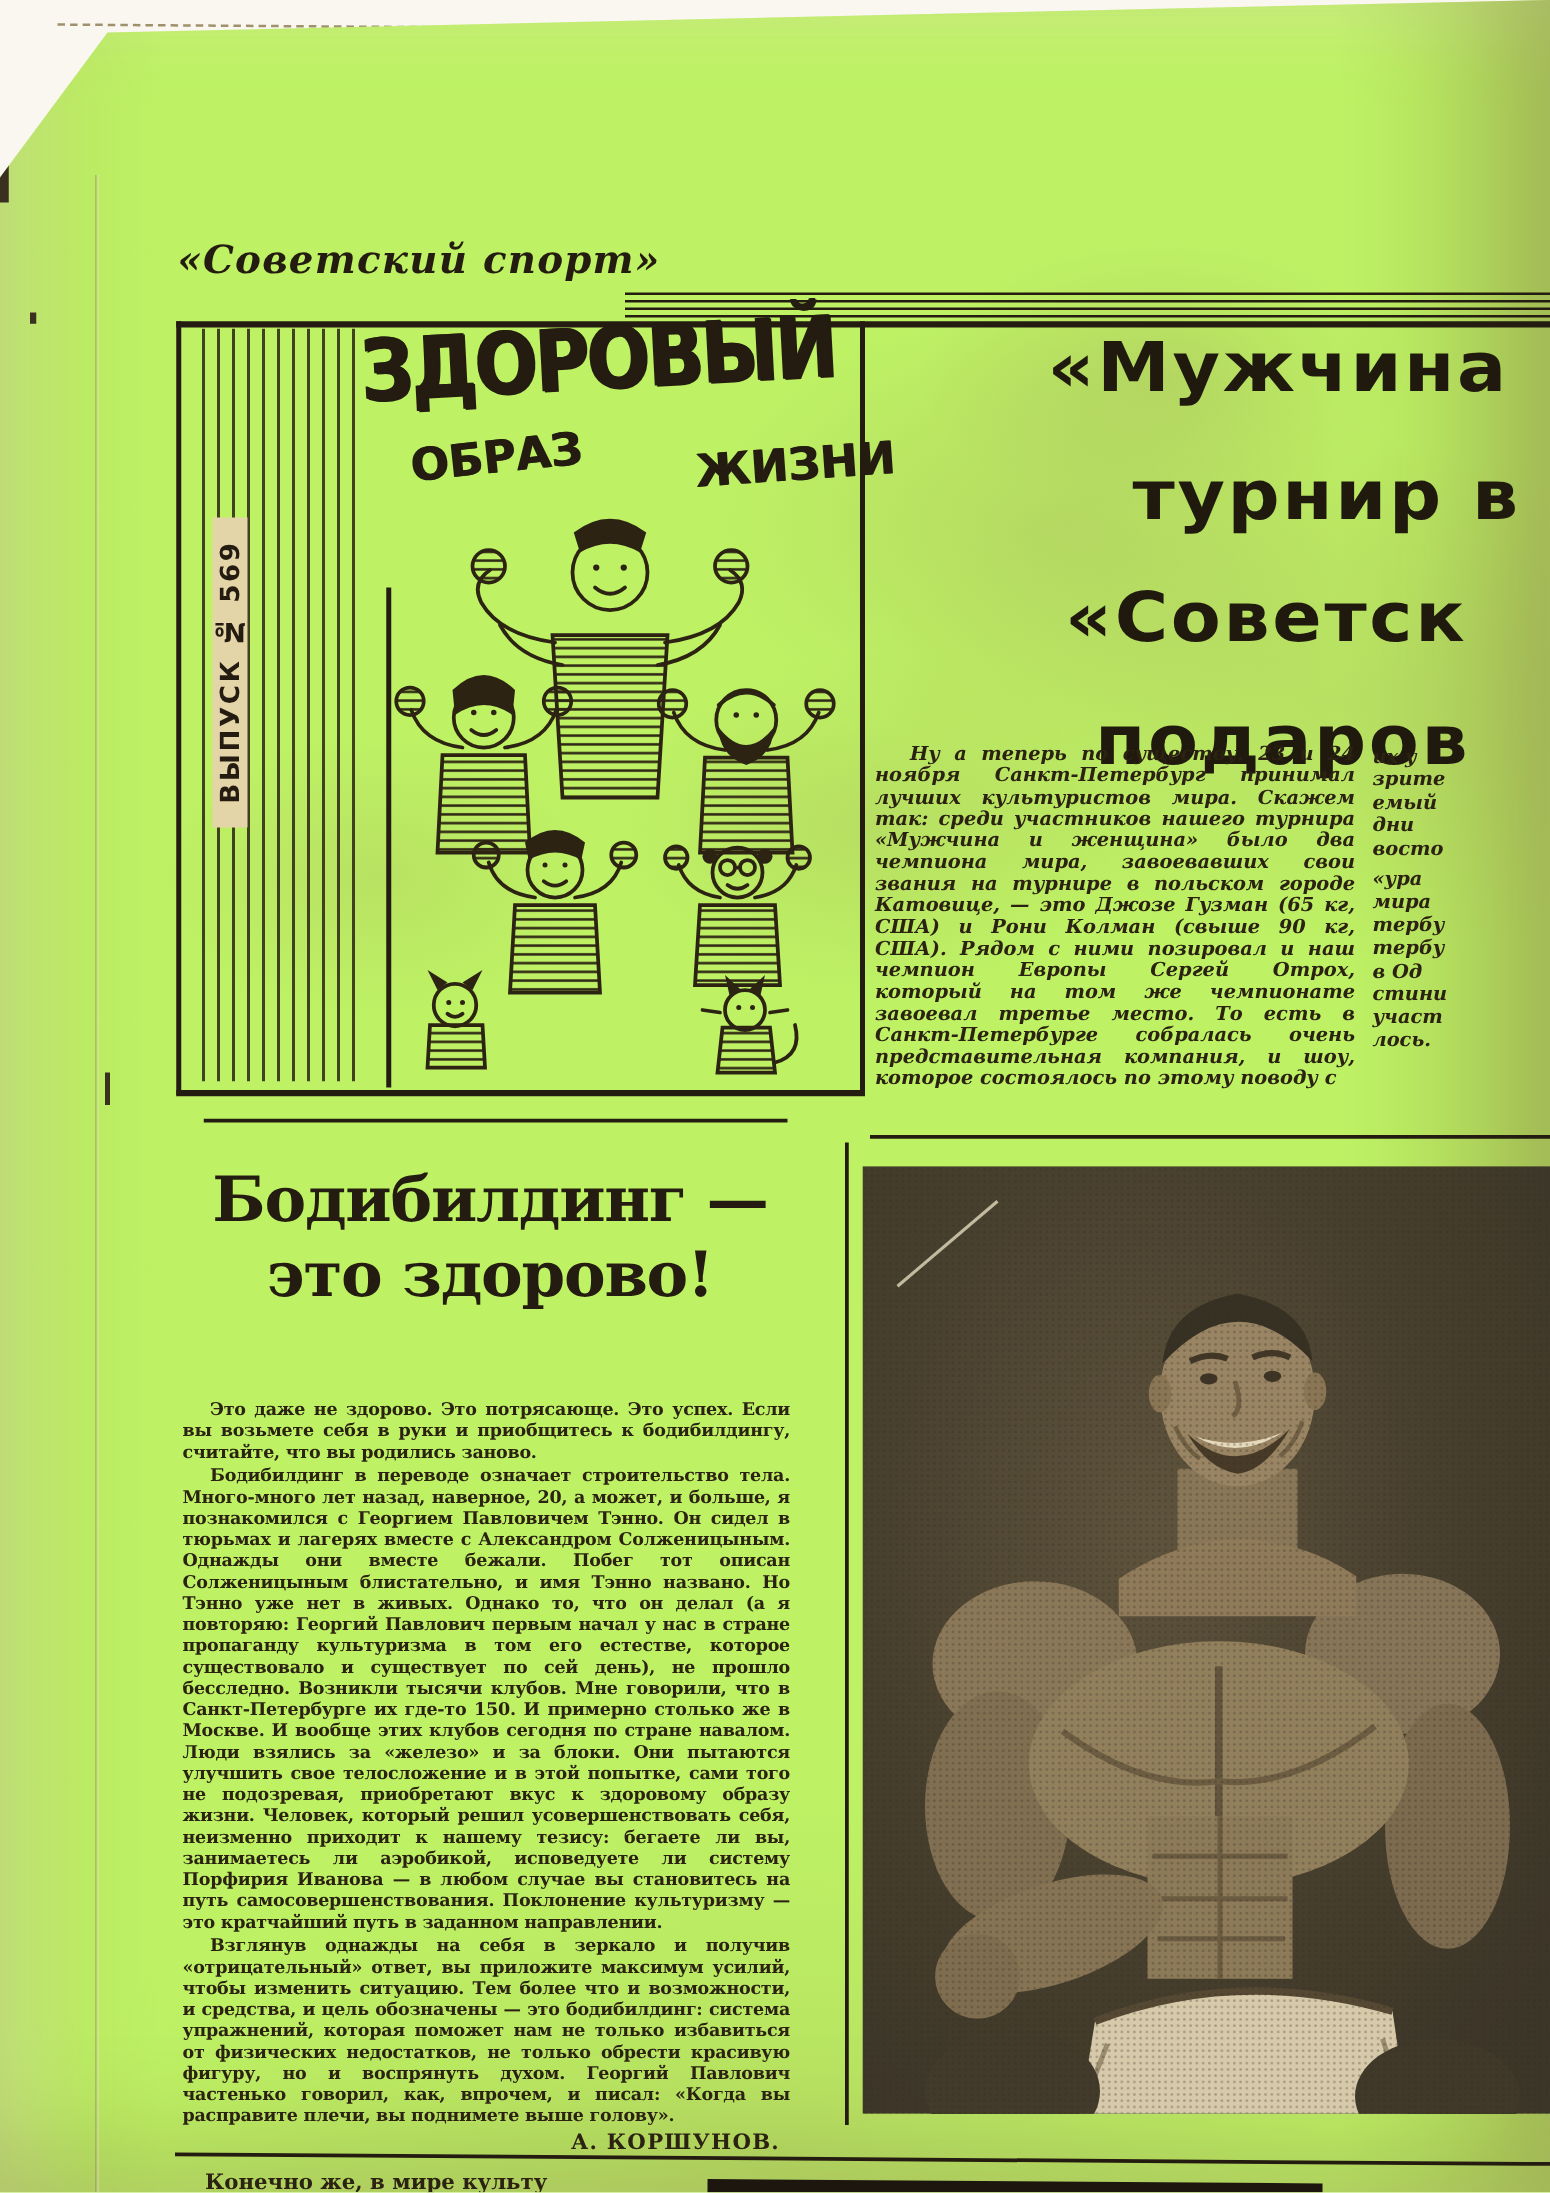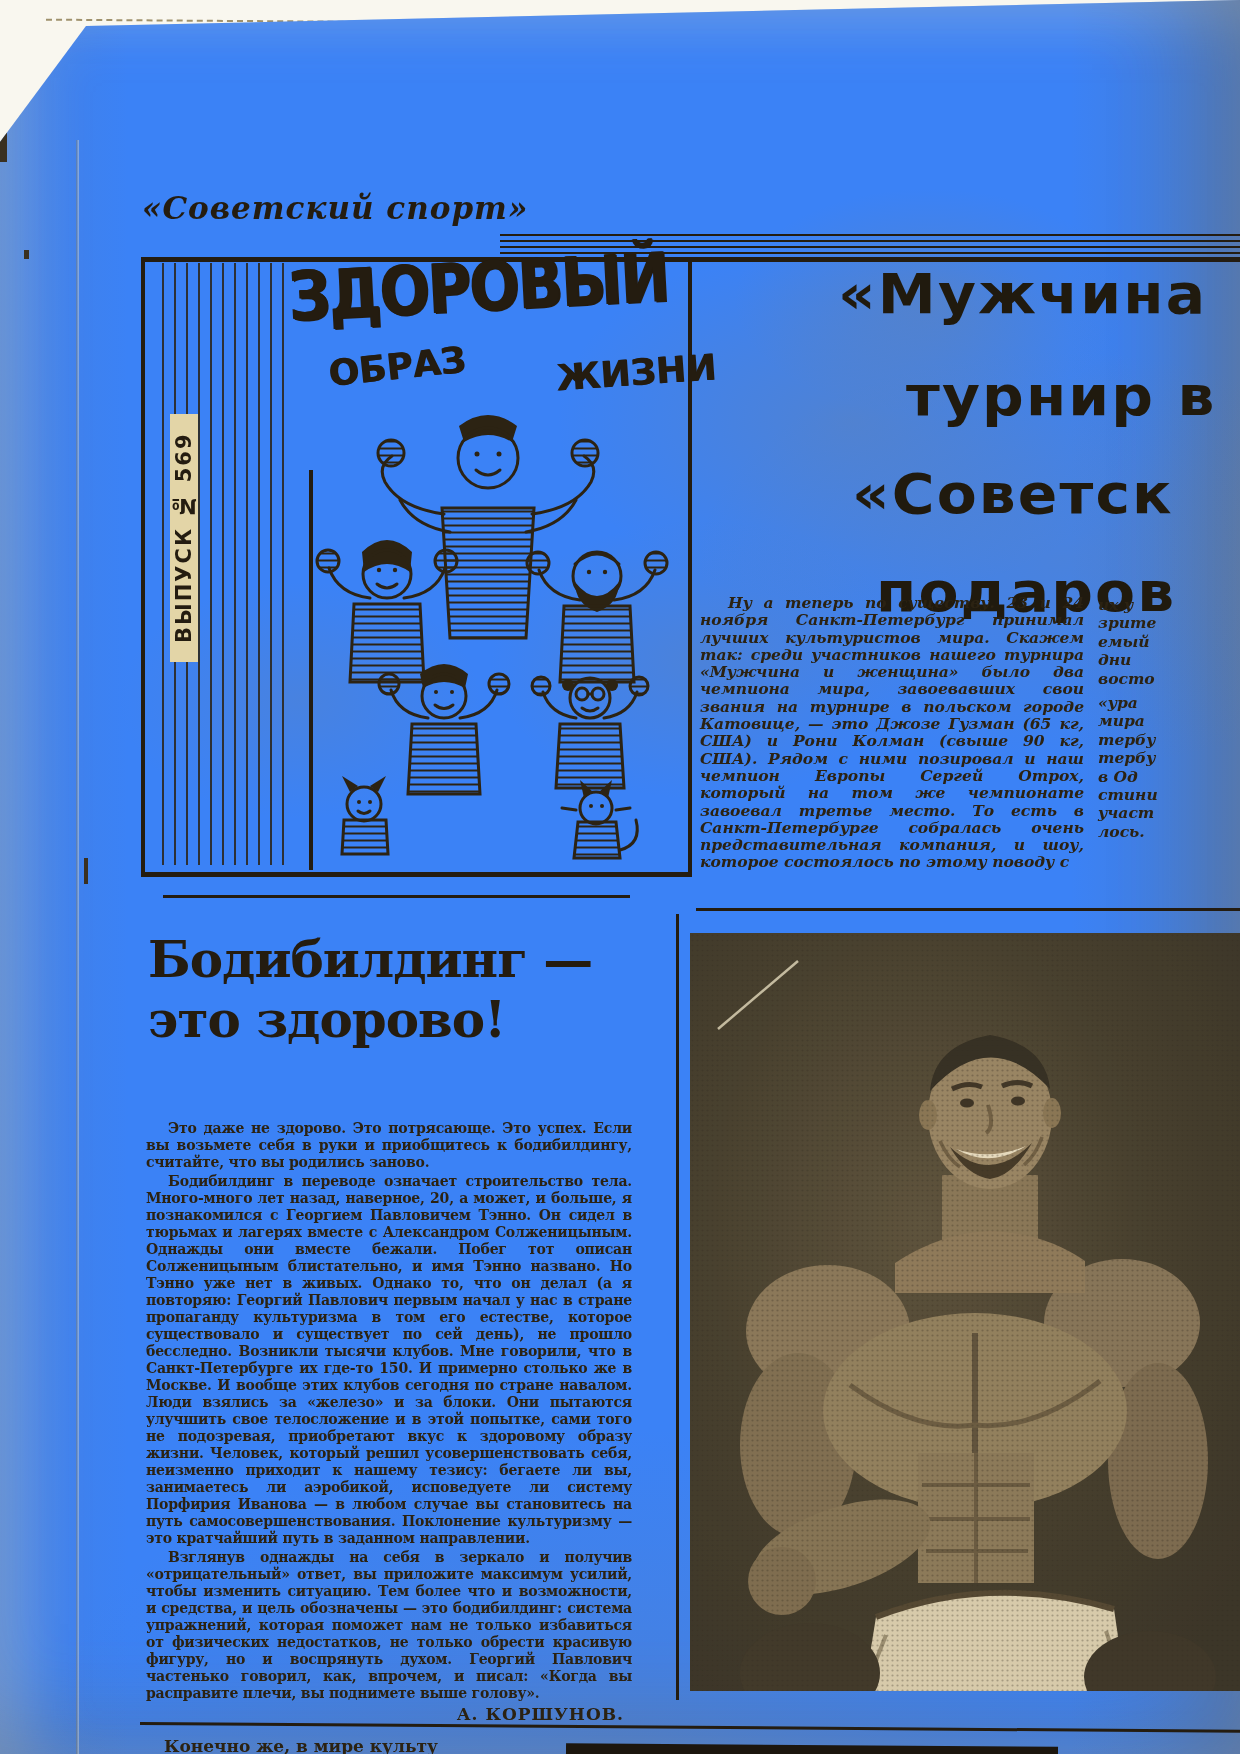--- a/index.html
+++ b/index.html
@@ -3,21 +3,21 @@
 <meta charset="utf-8">
 <style>
   html,body{margin:0;padding:0;}
   body{
     width:1240px;height:1754px;position:relative;overflow:hidden;
     background:#f9f7ef;
     font-family:"DejaVu Serif","Liberation Serif",serif;
   }
   .paper{
     position:absolute;inset:0;
-    background:#3b82f6;
+    background:#bef264;
     clip-path:polygon(86px 26px,1240px 0px,1240px 1754px,0px 1754px,0px 142px);
     box-shadow:inset -40px -30px 90px rgba(120,100,60,.28), inset 30px 20px 60px rgba(255,250,230,.25);
   }
   .texture{
     position:absolute;inset:0;pointer-events:none;
     background:
       radial-gradient(420px 260px at 850px 420px, rgba(150,130,88,.22), transparent 70%),
       radial-gradient(300px 200px at 700px 660px, rgba(150,130,88,.18), transparent 70%),
       radial-gradient(520px 300px at 1060px 560px, rgba(150,130,88,.16), transparent 70%),
       radial-gradient(260px 170px at 300px 700px, rgba(150,130,88,.14), transparent 70%),
@@ -86,21 +86,21 @@
     color:#2b2212;line-height:17.3px;text-align:justify;text-indent:28px;
   }
   .fragments{
     position:absolute;left:1098px;top:596px;width:150px;
     font:bold italic 15.5px "DejaVu Serif","Liberation Serif",serif;
     color:#2b2212;line-height:18.4px;white-space:nowrap;
   }
   .fragments div:nth-child(6){margin-top:6px;}
 
   .atitle{
-    position:absolute;left:148px;width:488px;
+    position:absolute;left:148px;width:488px;text-align:center;
     font:bold 50px "DejaVu Serif","Liberation Serif",serif;color:#241c10;
     white-space:nowrap;letter-spacing:-1px;
   }
   .abody{
     position:absolute;left:146px;top:1120px;width:486px;
     font:bold 14px "DejaVu Serif","Liberation Serif",serif;
     color:#2b2212;line-height:17px;text-align:justify;letter-spacing:-.2px;
   }
   .abody p{margin:0 0 2px 0;text-indent:22px;}
   .byline{

